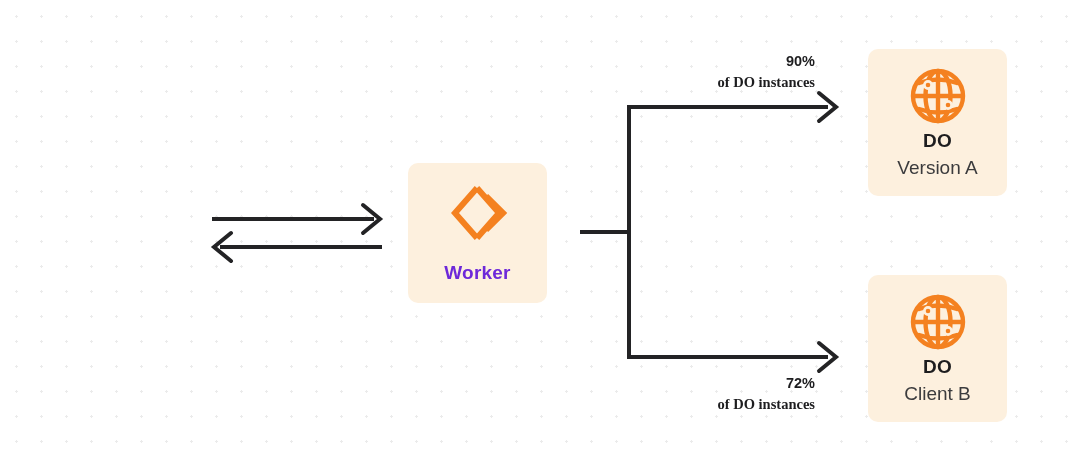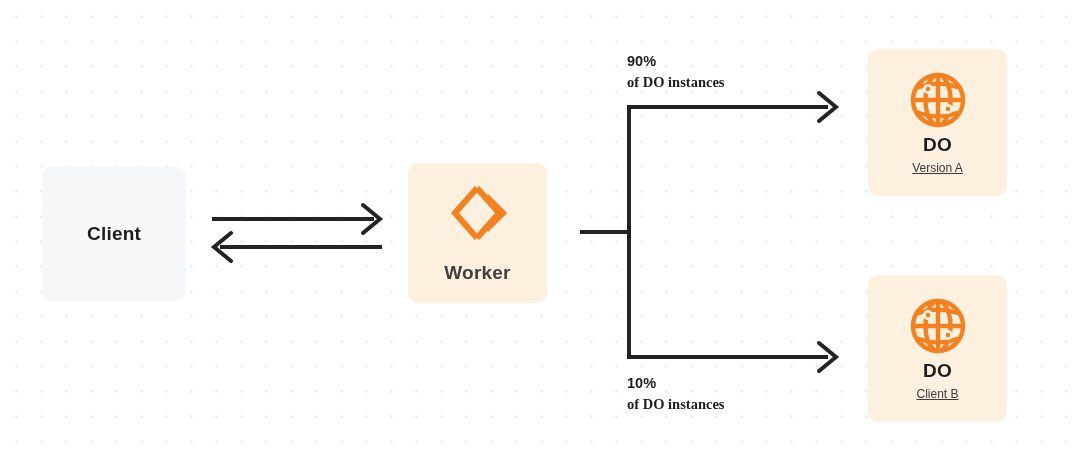--- a/index.html
+++ b/index.html
@@ -52,21 +52,21 @@
   .node-worker {
     left: 408px;
     top: 163px;
     width: 139px;
     height: 140px;
     background: #fdf0de;
   }
   .node-worker .node-title {
     font-size: 19px;
     font-weight: bold;
-    color: #404040;
+    color: #6d28d9;
     margin-top: 18px;
     letter-spacing: .2px;
   }
 
   .node-do {
     left: 868px;
     width: 139px;
     height: 147px;
     background: #fdf0de;
   }
@@ -74,25 +74,24 @@
   .node-do-b { top: 275px; }
 
   .node-do .node-title {
     font-size: 19px;
     font-weight: bold;
     color: #1d1d1f;
     margin-top: 5px;
     letter-spacing: .2px;
   }
   .node-do .node-sub {
-    font-size: 12px;
+    font-size: 19px;
     font-weight: normal;
     color: #3b3b3d;
     margin-top: 5px;
-    text-decoration: underline;
   }
 
   .icon-wrap {
     display: flex;
     align-items: center;
     justify-content: center;
     line-height: 0;
   }
 
   
@@ -101,21 +100,21 @@
     left: 0;
     top: 0;
     width: 1072px;
     height: 452px;
     pointer-events: none;
   }
 
   
   .edge-label {
     position: absolute;
-    text-align: left;
+    text-align: right;
     font-size: 14.5px;
     font-weight: bold;
     color: #1d1d1f;
     line-height: 1.45;
     white-space: nowrap;
   }
   .edge-label .pct { display: block; }
   .edge-label .desc { display: block; font-family: Liberation Serif, serif; }
 
   .label-top {
@@ -156,23 +155,20 @@
       <line x1="627" y1="107" x2="828" y2="107" stroke="#232325" stroke-width="4" stroke-linecap="butt"></line>
       <polyline points="819,93 836,107 819,121" fill="none" stroke="#232325" stroke-width="4" stroke-linecap="round" stroke-linejoin="miter"></polyline>
     </g>
 
     <g>
       <line x1="627" y1="357" x2="828" y2="357" stroke="#232325" stroke-width="4" stroke-linecap="butt"></line>
       <polyline points="819,343 836,357 819,371" fill="none" stroke="#232325" stroke-width="4" stroke-linecap="round" stroke-linejoin="miter"></polyline>
     </g>
   </svg>
 
-  <div class="node node-client">
-    <div class="node-title">Client</div>
-  </div>
 
   <div class="node node-worker">
     <div class="icon-wrap">
       <svg width="62" height="62" viewBox="0 0 62 62" xmlns="http://www.w3.org/2000/svg">
 
         <polyline points="30,6 8,31 30,56" fill="none" stroke="#f48120" stroke-width="6" stroke-linejoin="miter" stroke-linecap="butt"></polyline>
 
         <polyline points="30,6 52,31 30,56" fill="none" stroke="#f48120" stroke-width="6" stroke-linejoin="miter" stroke-linecap="butt"></polyline>
 
         <polyline points="39,14 56,31 39,48" fill="none" stroke="#f48120" stroke-width="6" stroke-linejoin="miter" stroke-linecap="butt"></polyline>
@@ -220,17 +216,17 @@
     <div class="node-title">DO</div>
     <div class="node-sub">Client B</div>
   </div>
 
   <div class="edge-label label-top">
     <span class="pct">90%</span>
     <span class="desc">of DO instances</span>
   </div>
 
   <div class="edge-label label-bottom">
-    <span class="pct">10%</span>
+    <span class="pct">72%</span>
     <span class="desc">of DO instances</span>
   </div>
 
 </div>
 
 </body></html>

